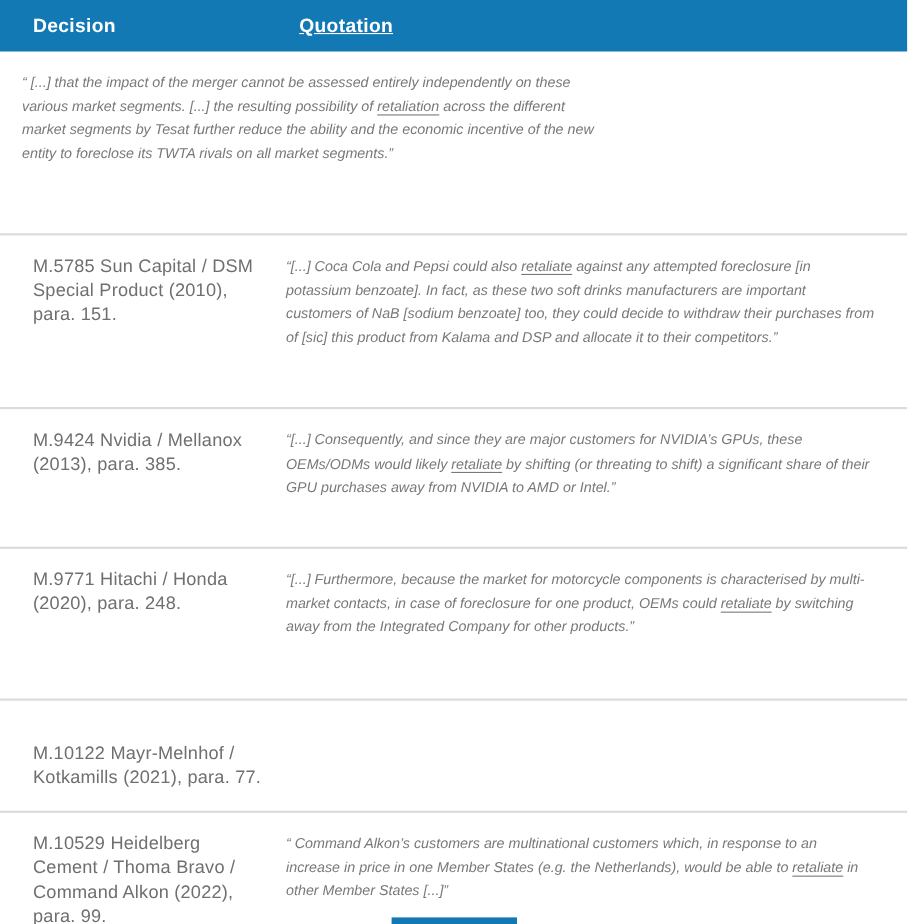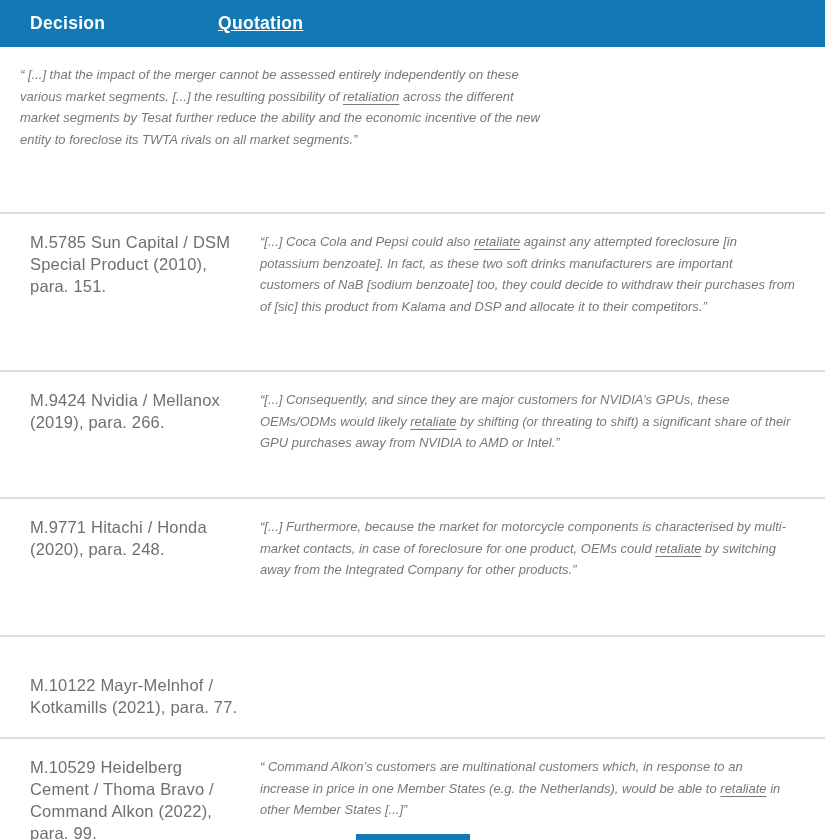--- a/index.html
+++ b/index.html
@@ -14,21 +14,21 @@
   .table-header {
     display: flex;
     align-items: center;
     height: 47px;
     background: var(--header-bg, #1279b5);
     color: var(--header-text, #ffffff);
     font-weight: bold;
     font-size: 17.5px;
     letter-spacing: 0.3px;
   }
-  .hcell-decision { width: 218px; padding-left: 30px; box-sizing: border-box; }
+  .hcell-decision { width: 272px; padding-left: 30px; box-sizing: border-box; }
   .hcell-quotation { flex: 1; text-decoration: underline; }
 
   .row {
     display: flex;
     align-items: flex-start;
     padding-top: 17px;
     box-sizing: border-box;
     background: #ffffff;
   }
   .row + .row { border-top: 2px solid var(--divider, #dcdcdc); }
@@ -82,21 +82,21 @@
   <div class="row r0">
     <div class="cell-quote"><span>“ [...] that the impact of the merger cannot be assessed entirely independently on these various market segments. [...] the resulting possibility of </span><span class="kw">retaliation</span><span> across the different market segments by Tesat further reduce the ability and the economic incentive of the new entity to foreclose its TWTA rivals on all market segments.”</span></div>
   </div>
 
   <div class="row r1">
     <div class="cell-decision">M.5785 Sun Capital / DSM Special Product (2010), para. 151.</div>
     <div class="cell-quote"><span>“[...] Coca Cola and Pepsi could also </span><span class="kw">retaliate</span><span> against any attempted foreclosure [in potassium benzoate]. In fact, as these two soft drinks manufacturers are important customers of NaB [sodium benzoate] too, they could decide to withdraw their purchases from of [sic] this product from Kalama and DSP and allocate it to their competitors.”</span></div>
   </div>
 
   <div class="row r2">
-    <div class="cell-decision">M.9424 Nvidia / Mellanox (2019), para. 266.</div>
+    <div class="cell-decision">M.9424 Nvidia / Mellanox (2013), para. 385.</div>
     <div class="cell-quote"><span>“[...] Consequently, and since they are major customers for NVIDIA’s GPUs, these OEMs/ODMs would likely </span><span class="kw">retaliate</span><span> by shifting (or threating to shift) a significant share of their GPU purchases away from NVIDIA to AMD or Intel.”</span></div>
   </div>
 
   <div class="row r3">
     <div class="cell-decision">M.9771 Hitachi / Honda (2020), para. 248.</div>
     <div class="cell-quote"><span>“[...] Furthermore, because the market for motorcycle components is characterised by multi-market contacts, in case of foreclosure for one product, OEMs could </span><span class="kw">retaliate</span><span> by switching away from the Integrated Company for other products.”</span></div>
   </div>
 
   <div class="row r4">
     <div class="cell-decision">M.10122 Mayr-Melnhof / Kotkamills (2021), para. 77.</div>

